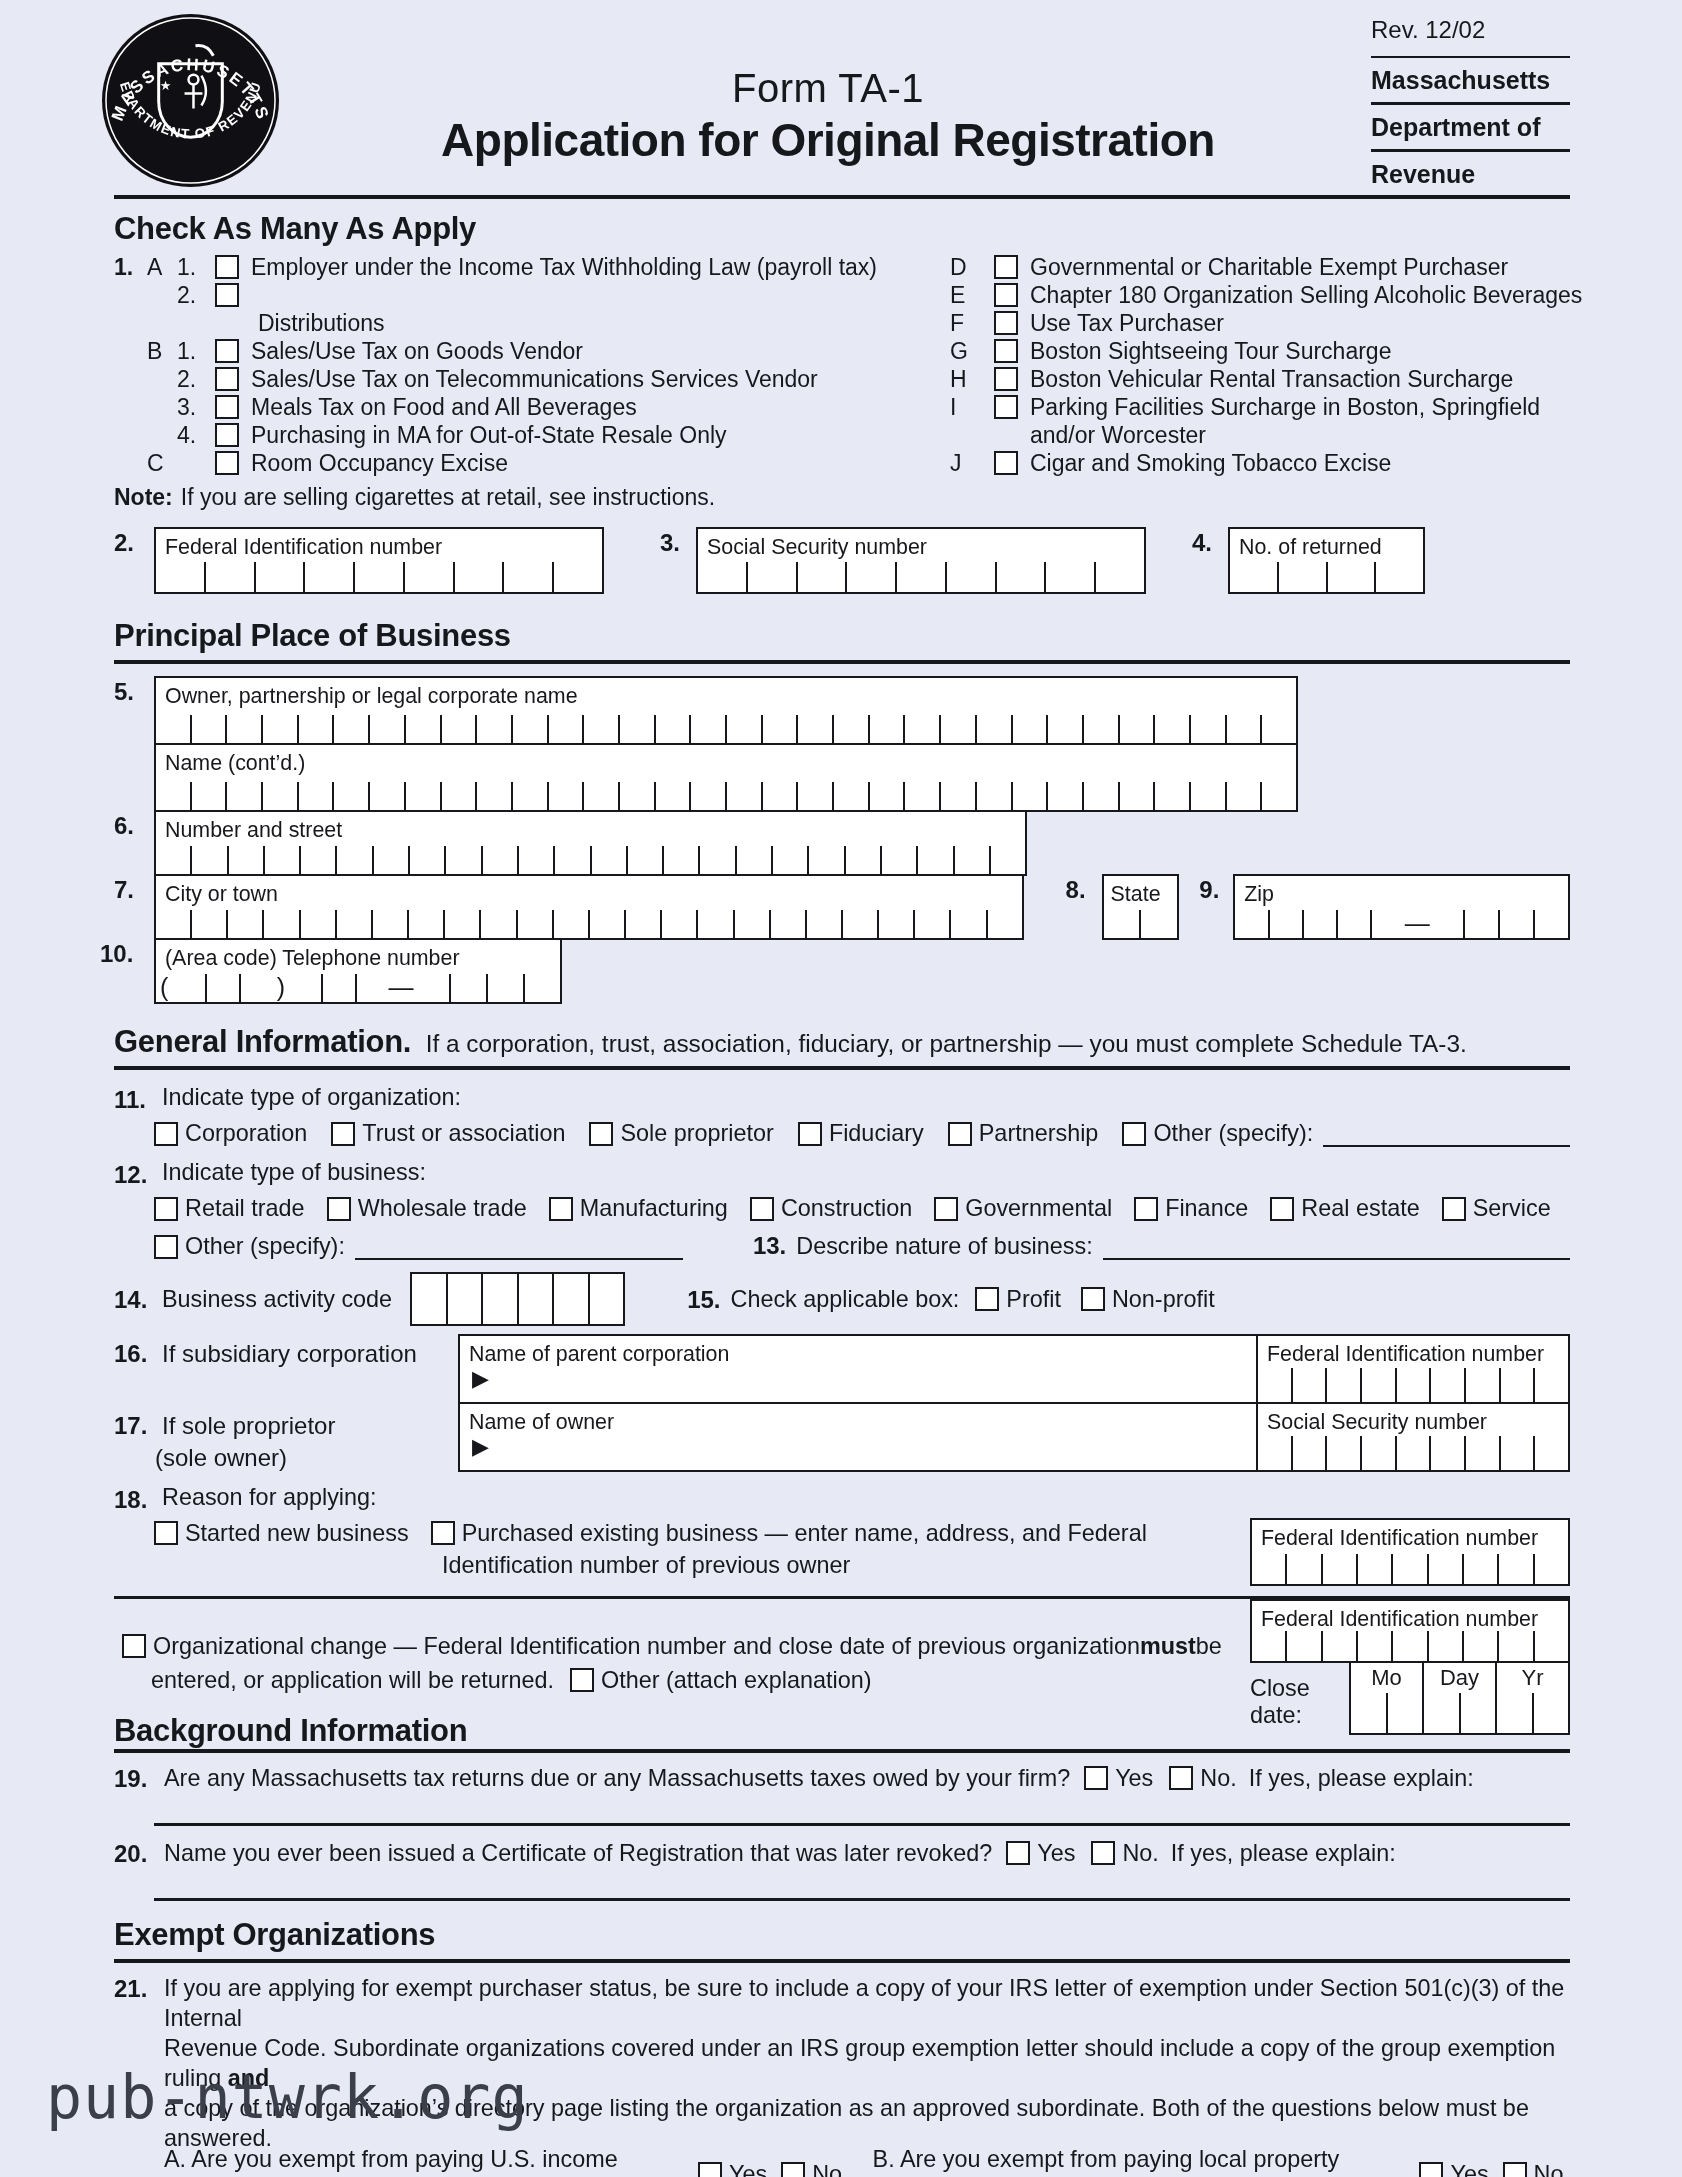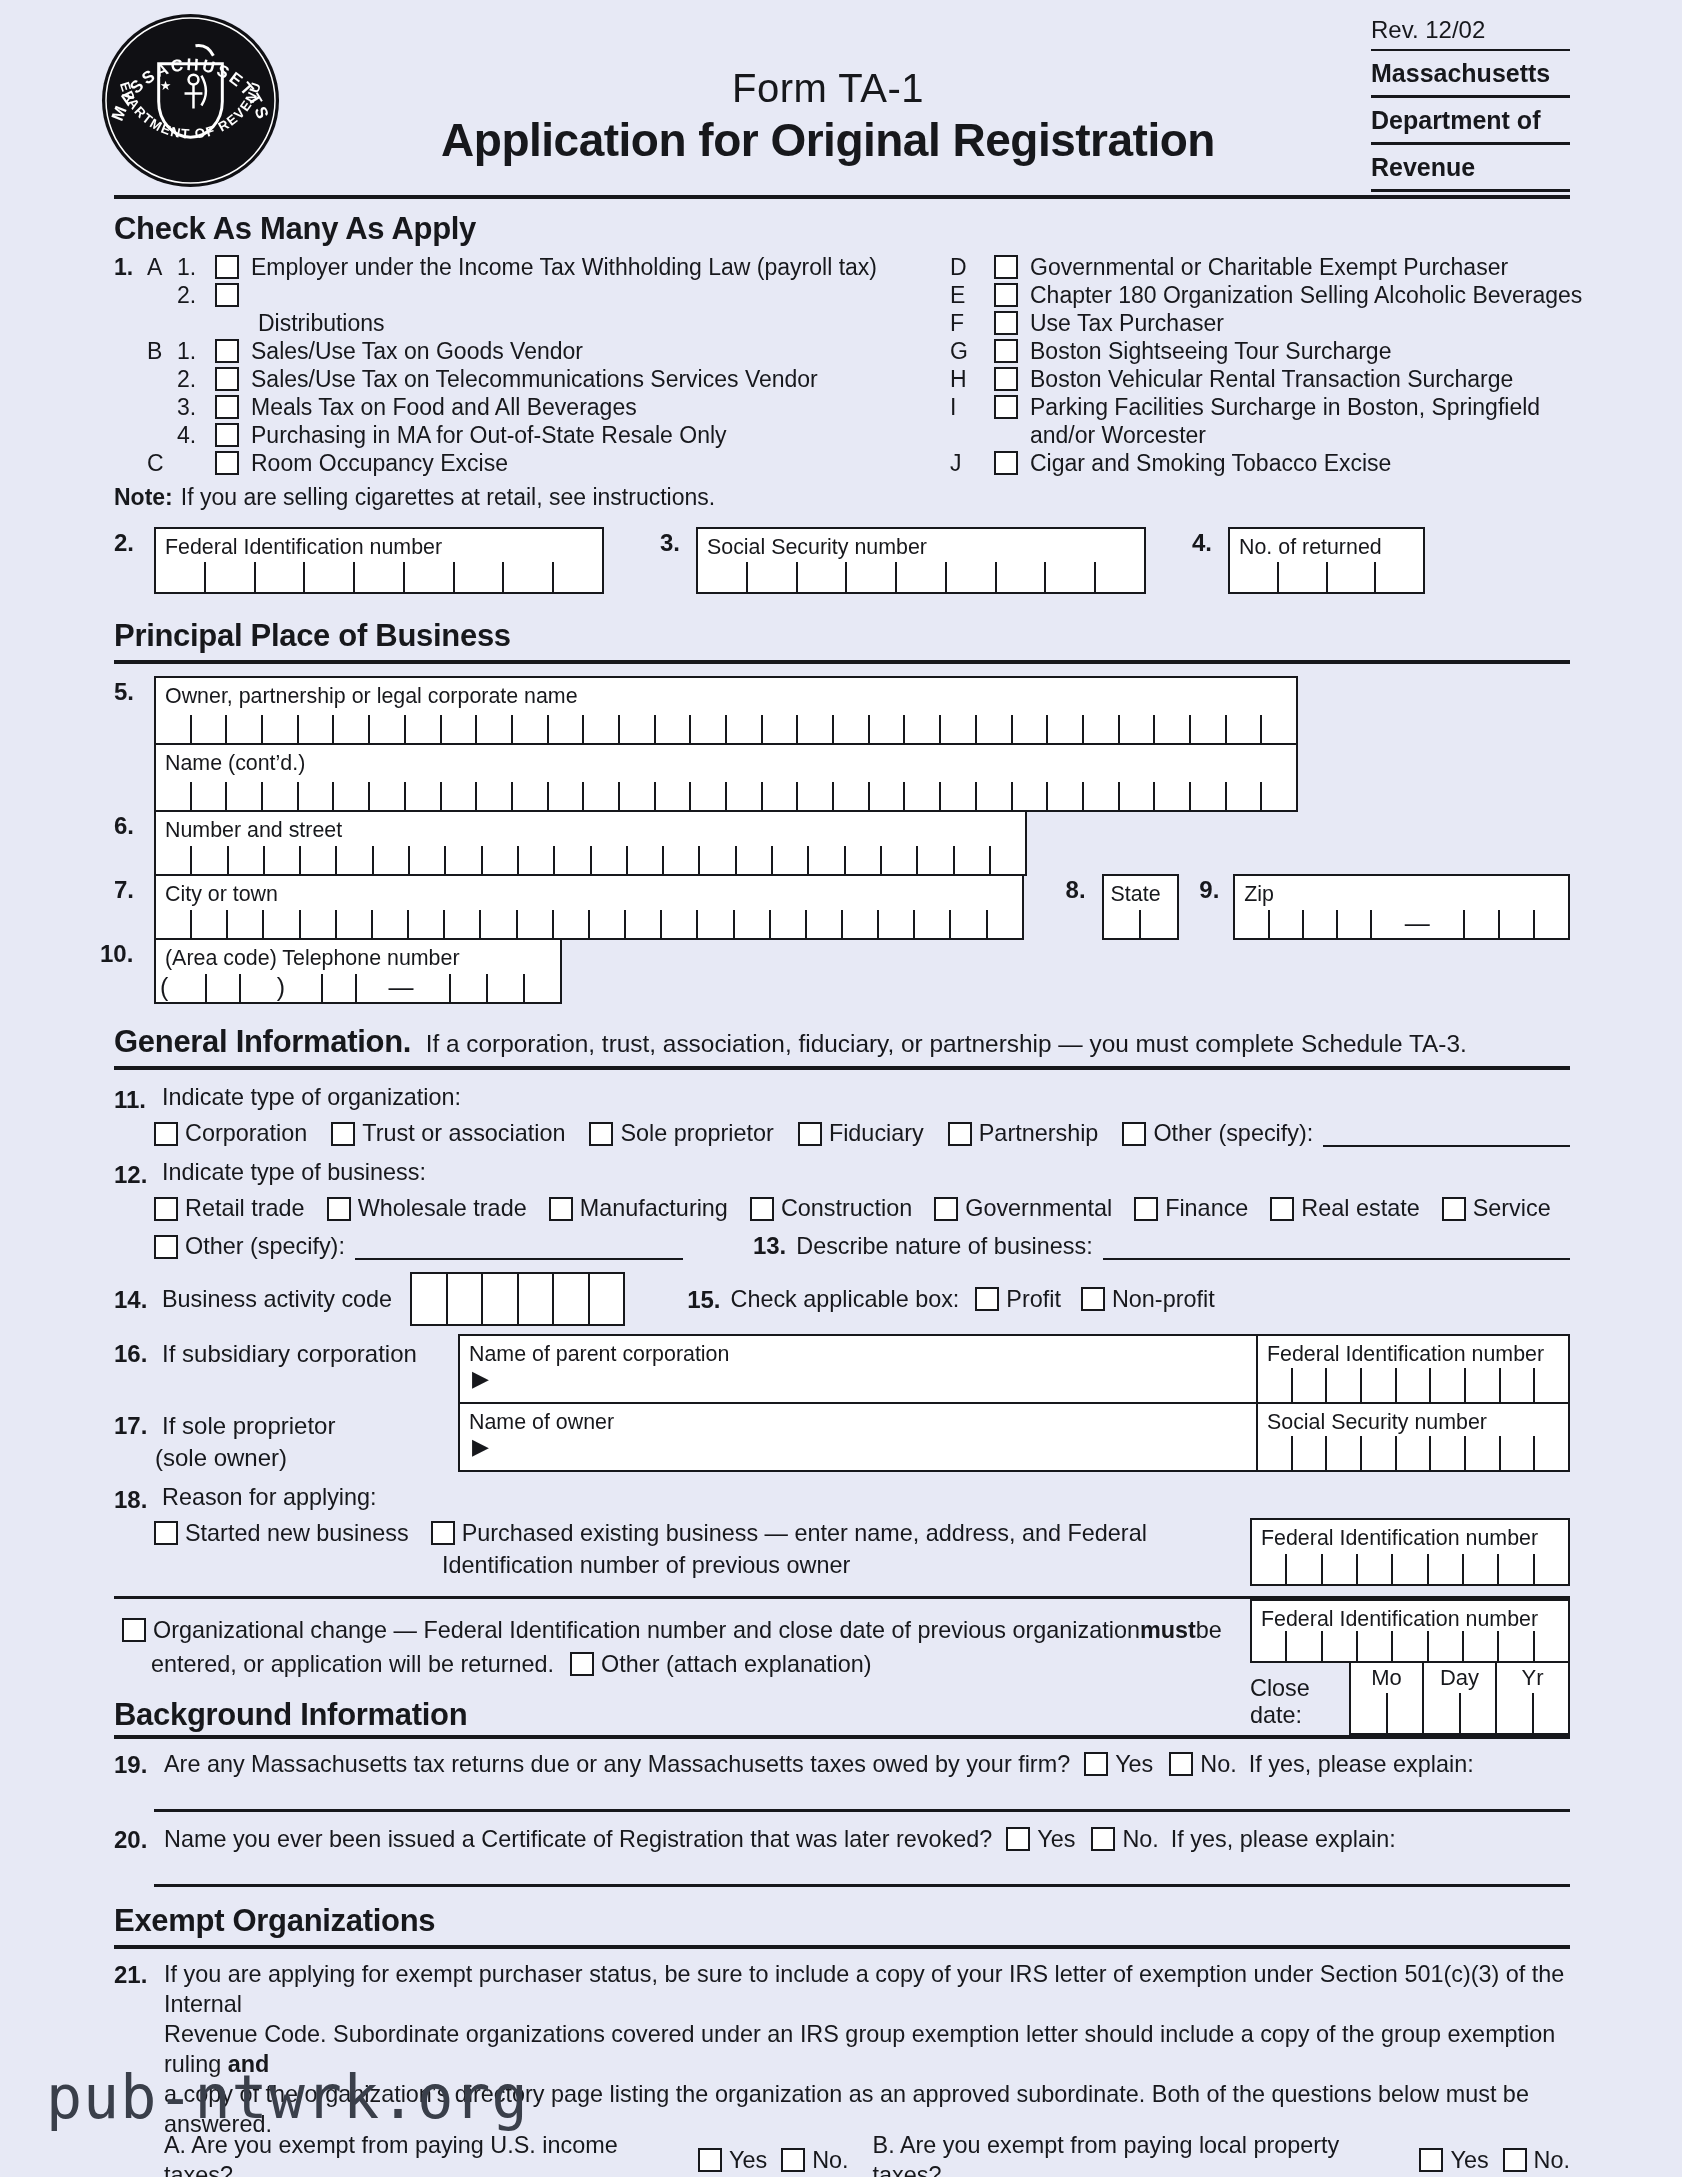--- a/index.html
+++ b/index.html
@@ -6,21 +6,21 @@
   .page{position:relative;width:1683px;height:2177px;background:#e7e9f5;color:#17181c;
         font-family:"Liberation Sans",sans-serif;overflow:hidden;margin:0 auto;}
   .content{padding:0 113px 0 114px;}
   
   .header{display:flex;align-items:flex-start;height:195px;}
   .seal{width:189px;height:177px;margin-top:12px;margin-left:-18px;flex:none;}
   .titles{flex:1;text-align:center;padding-top:66px;}
   .form-number{font-size:40px;letter-spacing:0.5px;}
   .form-title{font-size:46px;font-weight:700;letter-spacing:-0.5px;margin-top:2px;}
   .agency{width:199px;flex:none;padding-top:16px;}
-  .rev{font-size:24px;padding-bottom:5px;border-bottom:2px solid #17181c;}
+  .rev{font-size:24px;padding-bottom:12px;border-bottom:2px solid #17181c;}
   .agency-line{font-size:25px;font-weight:700;padding:8px 0 7px;border-bottom:3px solid #17181c;}
   .hrule{height:4px;background:#17181c;}
   .rule3{height:3px;background:#17181c;}
   
   .sect{font-size:31px;font-weight:700;letter-spacing:-0.3px;}
   .sect-rule{height:4px;background:#17181c;margin-top:6px;}
   
   .cols{display:flex;margin-top:6px;font-size:23px;}
   .colL{width:836px;flex:none;}
   .colR{flex:1;}
@@ -648,21 +648,21 @@
             <span class="cc"></span>
             <span class="cc"></span>
             <span class="cc"></span>
             <span class="cc"></span>
             <span class="cc"></span>
           </div>
     </div>
   </div>
   <div class="rule3" style="margin-top:10px"></div>
   <div class="row">
-    <div style="flex:1;padding-top:16px" class="q">
+    <div style="flex:1;padding-top:32px" class="q">
       <div class="row" style="align-items:center;margin-left:8px;height:30px">
         <span class="opt">
               <span class="cb"></span>
           <span>Organizational change — Federal Identification number and close date of previous organization </span>
               <span class="b">must</span>
               <span> be</span>
             </span>
       </div>
       <div class="row" style="align-items:center;margin-left:37px;margin-top:4px;height:30px">
         <span>entered, or application will be returned.</span>

